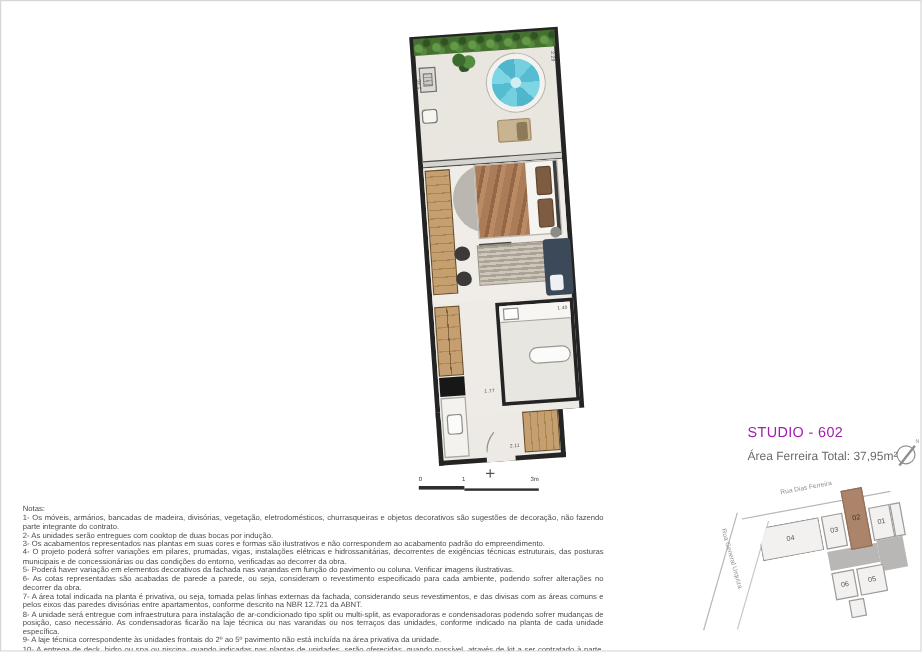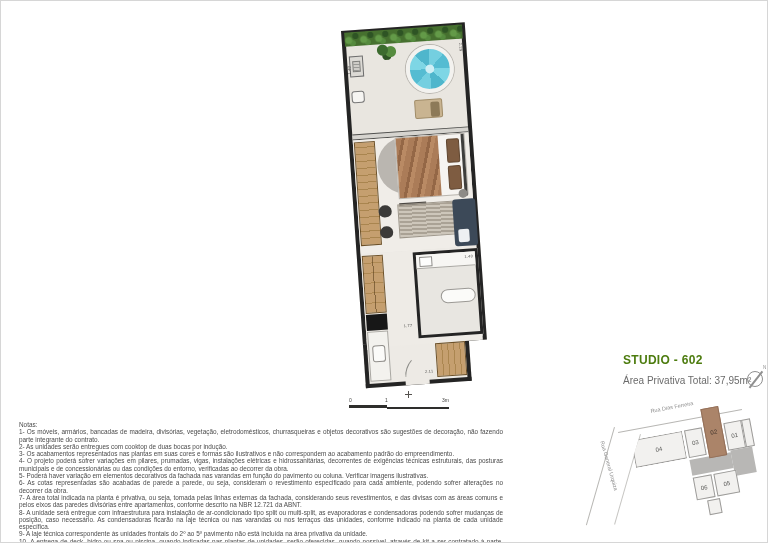--- a/index.html
+++ b/index.html
@@ -113,21 +113,21 @@
   .sb-label { position:absolute; top:0; font-size:5px; color:#3f3f3d; }
   .sb-l0 { left:0; } .sb-l1 { left:36px; } .sb-l3 { left:93px; }
   .sb-seg1 { position:absolute; left:0; top:8px; width:38px; height:3px; background:#2e2e2c; }
   .sb-seg2 { position:absolute; left:38px; top:10px; width:62px; height:2px; background:#2e2e2c; }
   .entry-cross { position:absolute; left:404px; top:390px; width:7px; height:7px; }
   .entry-cross::before { content:""; position:absolute; left:3px; top:0; width:1px; height:7px; background:#55524e; }
   .entry-cross::after  { content:""; position:absolute; left:0; top:3px; width:7px; height:1px; background:#55524e; }
 
   
   .title-block { position:absolute; left:622px; top:352px; width:146px; }
-  .tb-title { font-size:12px; color:#4d7c0f; letter-spacing:0.3px;font-weight:bold; }
+  .tb-title { font-size:12px; color:#a21caf; letter-spacing:0.3px; }
   .tb-area  { font-size:10px; color:#6b6b6b; margin-top:8px; }
   .compass { position:absolute; left:124px; top:18px; width:16px; height:16px;
              border:1.5px solid #8f8f8f; border-radius:50%; }
   .compass-needle { position:absolute; left:7px; top:-3px; width:1.5px; height:21px; background:#8f8f8f;
                     transform:rotate(38deg); }
   .compass-n { position:absolute; left:15px; top:-7px; font-size:4.5px; color:#8f8f8f; }
 
   
   .keyplan { position:absolute; left:595px; top:400px; width:173px; height:143px; }
   .kp-street-top { position:absolute; left:22px; top:31px; width:126px; border-top:1px solid #b8b7b4;
@@ -231,21 +231,21 @@
   <div class="scalebar">
     <div class="sb-label sb-l0">0</div>
     <div class="sb-label sb-l1">1</div>
     <div class="sb-label sb-l3">3m</div>
     <div class="sb-seg1"></div>
     <div class="sb-seg2"></div>
   </div>
 
   <div class="title-block">
     <div class="tb-title">STUDIO - 602</div>
-    <div class="tb-area">Área Privativa Total: 37,95m²</div>
+    <div class="tb-area">Área Ferreira Total: 37,95m²</div>
     <div class="compass">
       <div class="compass-needle"></div>
       <div class="compass-n">N</div>
     </div>
   </div>
 
   <div class="keyplan">
     <div class="kp-street-top"></div>
     <div class="kp-street-left1"></div>
     <div class="kp-street-left2"></div>

